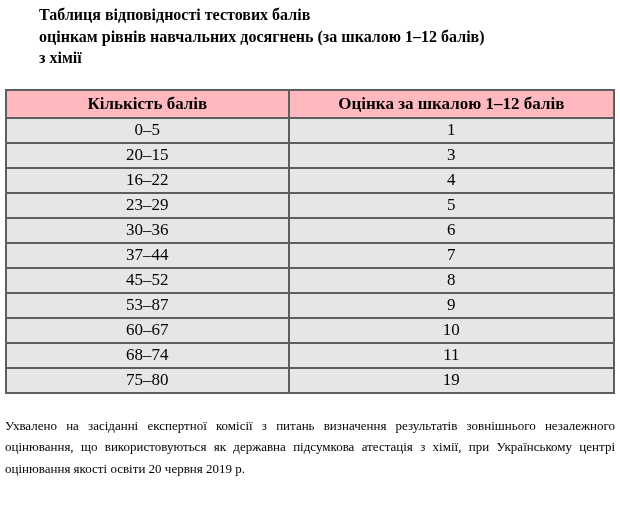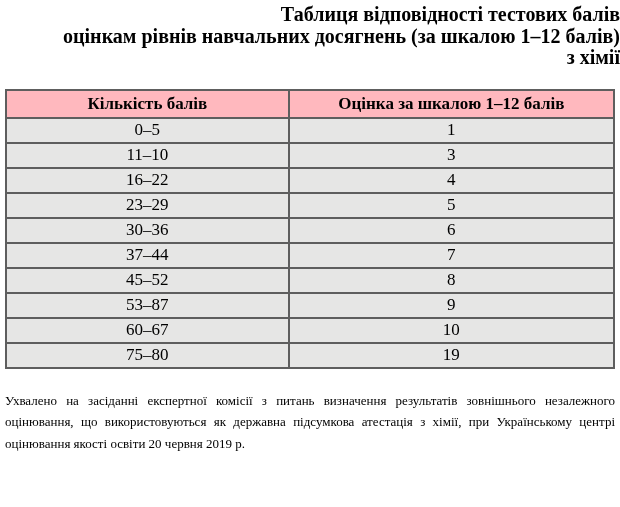--- a/index.html
+++ b/index.html
@@ -11,24 +11,25 @@
     width: 620px;
     height: 507px;
     background: #ffffff;
     font-family: "Liberation Serif", "DejaVu Serif", serif;
     color: var(--text-color, #000000);
     overflow: hidden;
     box-sizing: border-box;
   }
   .title-block {
     padding-top: 4px;
-    text-align: right;
+    text-align: left;
     font-weight: bold;
-    font-size: 20px;
+    font-size: 16px;
     line-height: 21.5px;
+    padding-left: 39px;
   }
   table.score-table {
     border-collapse: collapse;
     width: 610px;
     margin: 20px auto 0 auto;
     table-layout: fixed;
   }
   table.score-table th,
   table.score-table td {
     border: 2px solid var(--border-color, #5e5e5e);
@@ -80,21 +81,21 @@
         <th>Кількість балів</th>
         <th>Оцінка за шкалою 1–12 балів</th>
       </tr>
     </thead>
     <tbody id="table-body">
         <tr>
           <td class="score-range">0–5</td>
           <td>1</td>
         </tr>
         <tr>
-          <td class="score-range">11–10</td>
+          <td class="score-range">20–15</td>
           <td>3</td>
         </tr>
         <tr>
           <td class="score-range">16–22</td>
           <td>4</td>
         </tr>
         <tr>
           <td class="score-range">23–29</td>
           <td>5</td>
         </tr>
@@ -112,20 +113,24 @@
         </tr>
         <tr>
           <td class="score-range">53–87</td>
           <td>9</td>
         </tr>
         <tr>
           <td class="score-range">60–67</td>
           <td>10</td>
         </tr>
         <tr>
+          <td class="score-range">68–74</td>
+          <td>11</td>
+        </tr>
+        <tr>
           <td class="score-range">75–80</td>
           <td>19</td>
         </tr>
       </tbody>
   </table>
 
   <p class="footer-note">Ухвалено на засіданні експертної комісії з питань визначення результатів зовнішнього незалежного оцінювання, що використовуються як державна підсумкова атестація з хімії, при Українському центрі оцінювання якості освіти 20 червня 2019 р.</p>
 
 </div>
 

